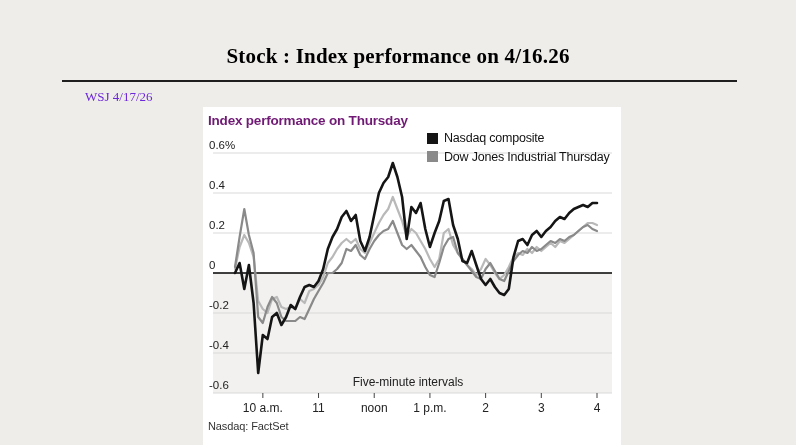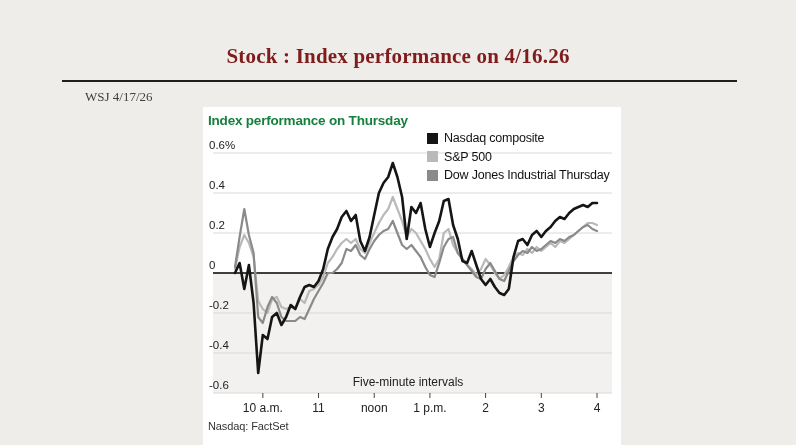--- a/index.html
+++ b/index.html
@@ -3,35 +3,35 @@
 <meta charset="utf-8">
 <style>
   html,body{margin:0;padding:0;}
   body{
     width:796px;height:445px;position:relative;overflow:hidden;
     background:#efedea;font-family:"Liberation Sans",sans-serif;
   }
   .page-title{
     position:absolute;top:44px;left:0;width:796px;text-align:center;
     font-family:"Liberation Serif",serif;font-weight:700;font-size:21px;
-    color:#7f1d1d;letter-spacing:0.2px;
+    color:#000000;letter-spacing:0.2px;
   }
   .header-rule{
     position:absolute;top:80px;left:62px;width:675px;height:2px;background:#1f1f1f;
   }
   .byline{
     position:absolute;top:89px;left:85px;
-    font-family:"Liberation Serif",serif;font-size:13px;color:#404040;
+    font-family:"Liberation Serif",serif;font-size:13px;color:#6d28d9;
   }
   .chart-panel{
     position:absolute;left:203px;top:107px;width:418px;height:338px;background:#ffffff;
   }
   .chart-title{
     position:absolute;left:5px;top:6px;font-size:13.5px;font-weight:700;
-    color:#15803d;letter-spacing:-0.2px;
+    color:#701a75;letter-spacing:-0.2px;
   }
   .legend{position:absolute;left:224px;top:22px;}
   .legend-row{display:flex;align-items:center;height:18.5px;}
   .legend-swatch{width:11px;height:11px;margin-right:6px;flex:0 0 auto;}
   .legend-label{font-size:12.5px;color:#111;letter-spacing:-0.2px;white-space:nowrap;text-align:right;}
   .chart-svg{position:absolute;left:0;top:0;}
   .source-note{
     position:absolute;left:5px;top:313px;font-size:11px;color:#333;letter-spacing:-0.1px;
   }
 </style>
@@ -78,22 +78,18 @@
       <text x="6" y="282" font-size="11.5px" fill="#222222">-0.6</text>
       <text x="205" y="279" text-anchor="middle" font-size="12px" fill="#222222">Five-minute intervals</text>
     </svg>
   <div class="chart-title">Index performance on Thursday</div>
   <div class="legend">
     <div class="legend-row">
       <span class="legend-swatch" style="background: rgb(21, 21, 21);"></span>
       <span class="legend-label">Nasdaq composite</span>
     </div>
     <div class="legend-row">
-      <span class="legend-swatch" style="background: rgb(185, 185, 185);"></span>
-      <span class="legend-label">S&amp;P 500</span>
-    </div>
-    <div class="legend-row">
       <span class="legend-swatch" style="background: rgb(138, 138, 138);"></span>
       <span class="legend-label">Dow Jones Industrial Thursday</span>
     </div>
   </div>
   <div class="source-note">Nasdaq: FactSet</div>
 </div>
 
 </body></html>

